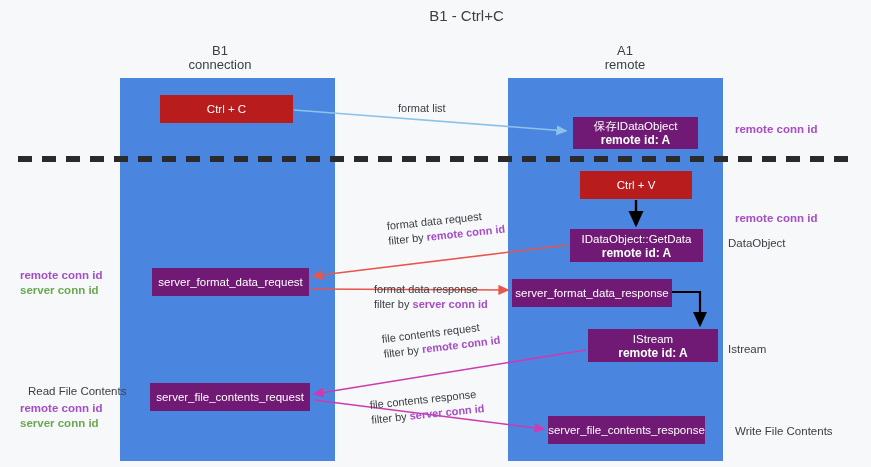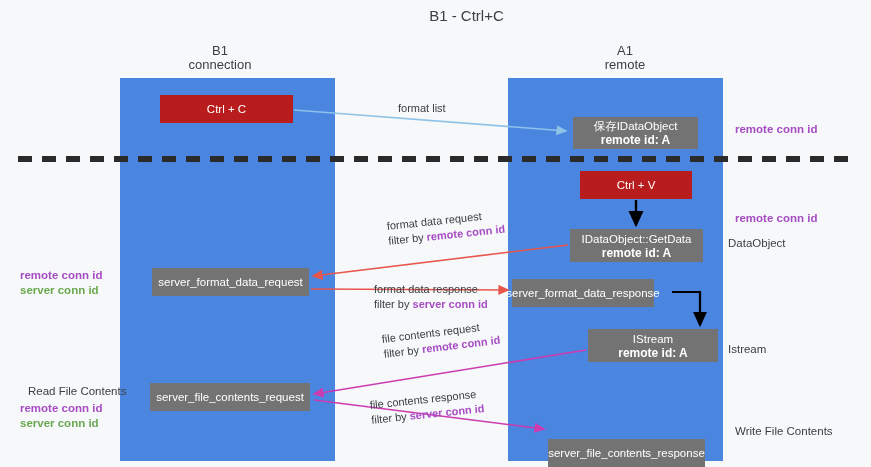--- a/index.html
+++ b/index.html
@@ -33,32 +33,32 @@
     left:18px;top:156px;width:838px;height:6px;
     background:repeating-linear-gradient(to right,#2b2b2b 0 14px,rgba(0,0,0,0) 14px 24px);
   }
   
   .box{
     box-sizing:border-box;
     display:flex;flex-direction:column;align-items:center;justify-content:center;
     color:#ffffff;font-size:11.5px;line-height:14px;text-align:center;
   }
   .box.green{background:#b91c1c;}
-  .box.orange{background:#737373;}
+  .box.orange{background:#701a75;}
   .box .l2{font-size:12px;font-weight:bold;}
   
   .b-ctrlc   {left:160px;top:95px;width:133px;height:28px;}
   .b-save    {left:573px;top:117px;width:125px;height:32px;}
   .b-ctrlv   {left:580px;top:171px;width:112px;height:28px;}
   .b-getdata {left:570px;top:229px;width:133px;height:33px;}
   .b-sfdreq  {left:152px;top:268px;width:157px;height:28px;}
-  .b-sfdresp {left:512px;top:279px;width:142px;height:28px;}
+  .b-sfdresp {left:512px;top:279px;width:160px;height:28px;}
   .b-istream {left:588px;top:329px;width:130px;height:33px;}
   .b-sfcreq  {left:150px;top:383px;width:160px;height:28px;}
-  .b-sfcresp {left:548px;top:416px;width:157px;height:28px;margin-top:23px;}
+  .b-sfcresp {left:548px;top:416px;width:157px;height:28px;}
   
   .ann{font-size:11.5px;line-height:15px;}
   .ann.bold{font-weight:bold;}
   .c-purple{color:#a64dc4;}
   .c-green{color:#6aa84f;}
   .c-dark{color:#3c4043;}
   .a-remote1{left:735px;top:122px;}
   .a-remote2{left:735px;top:211px;}
   .a-dataobject{left:728px;top:236px;}
   .a-istream{left:728px;top:342px;}

